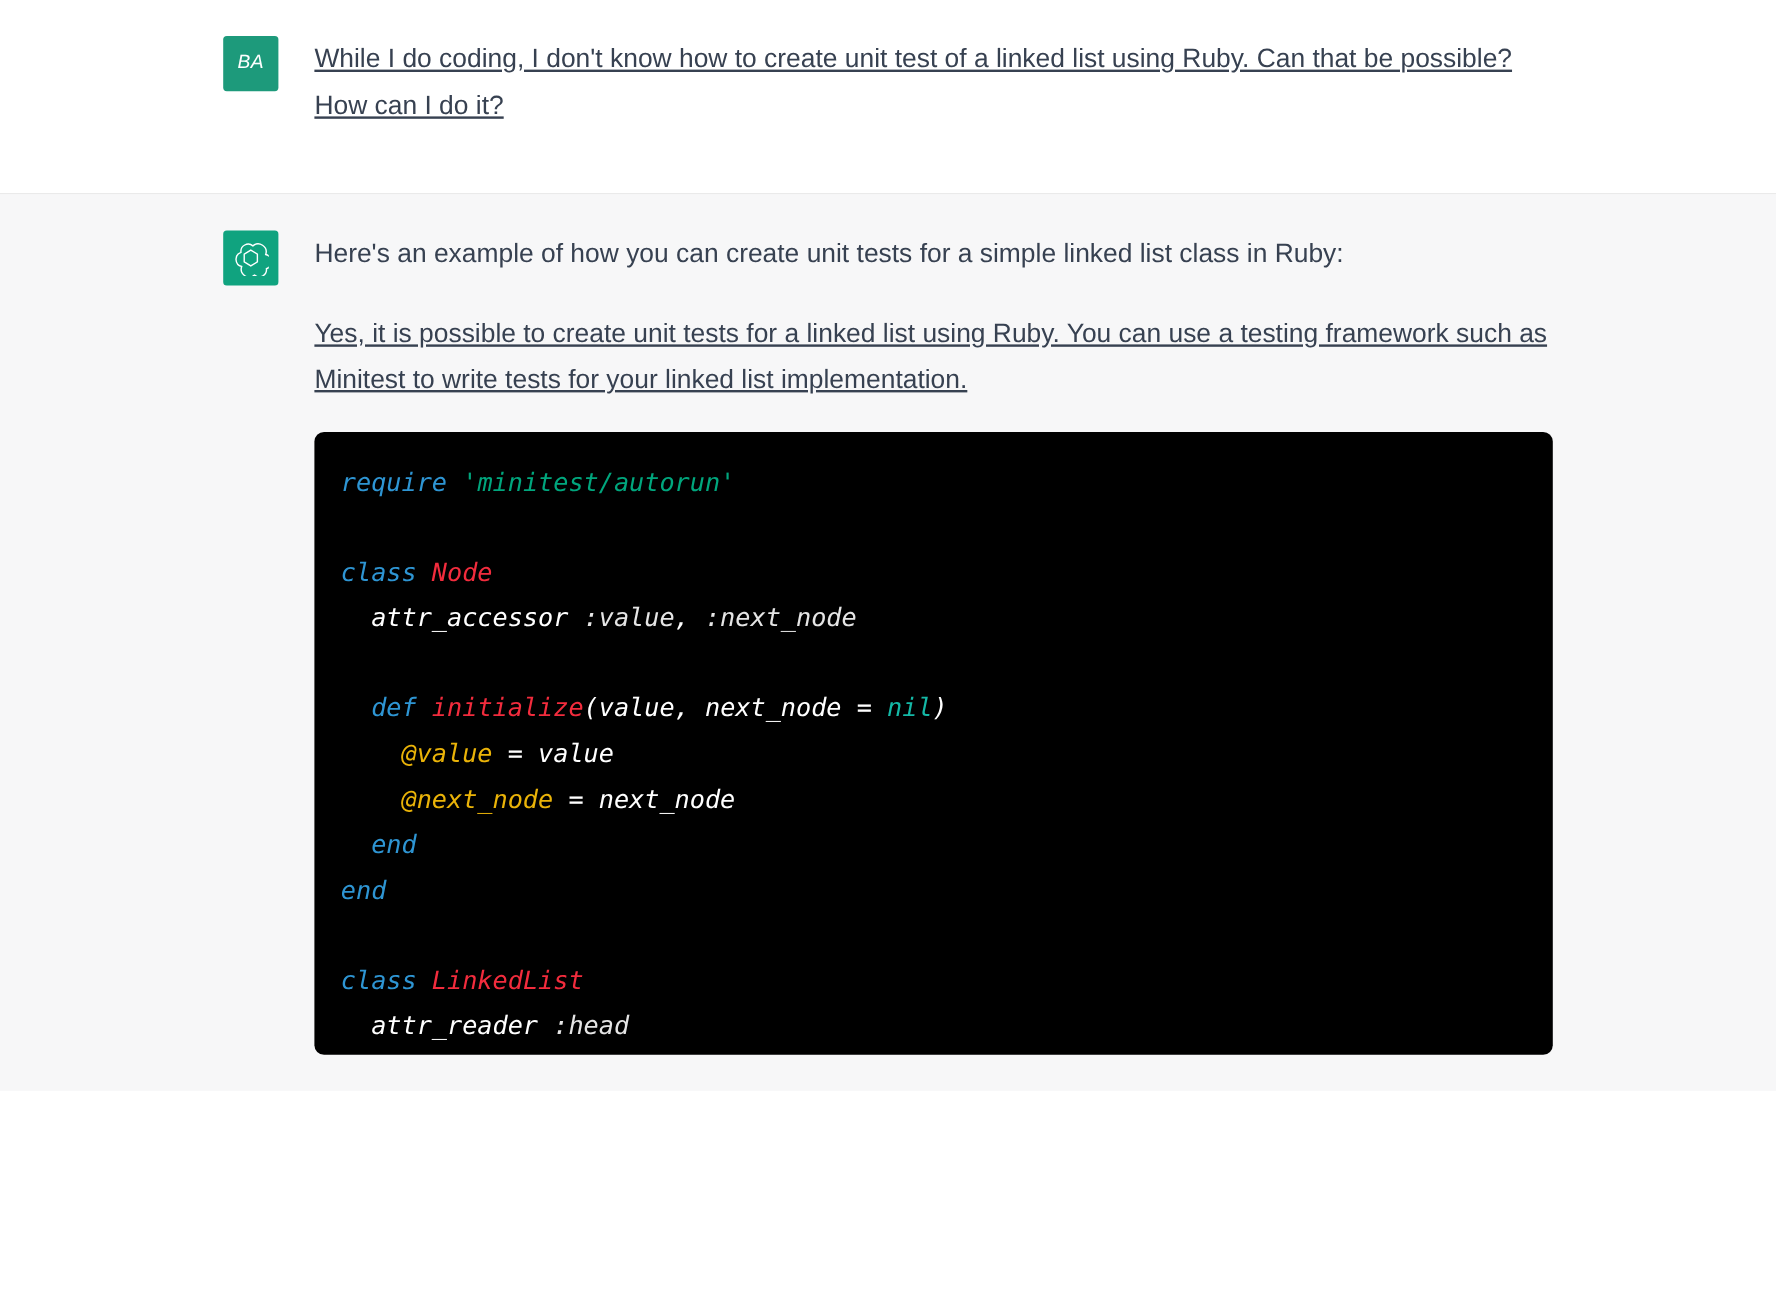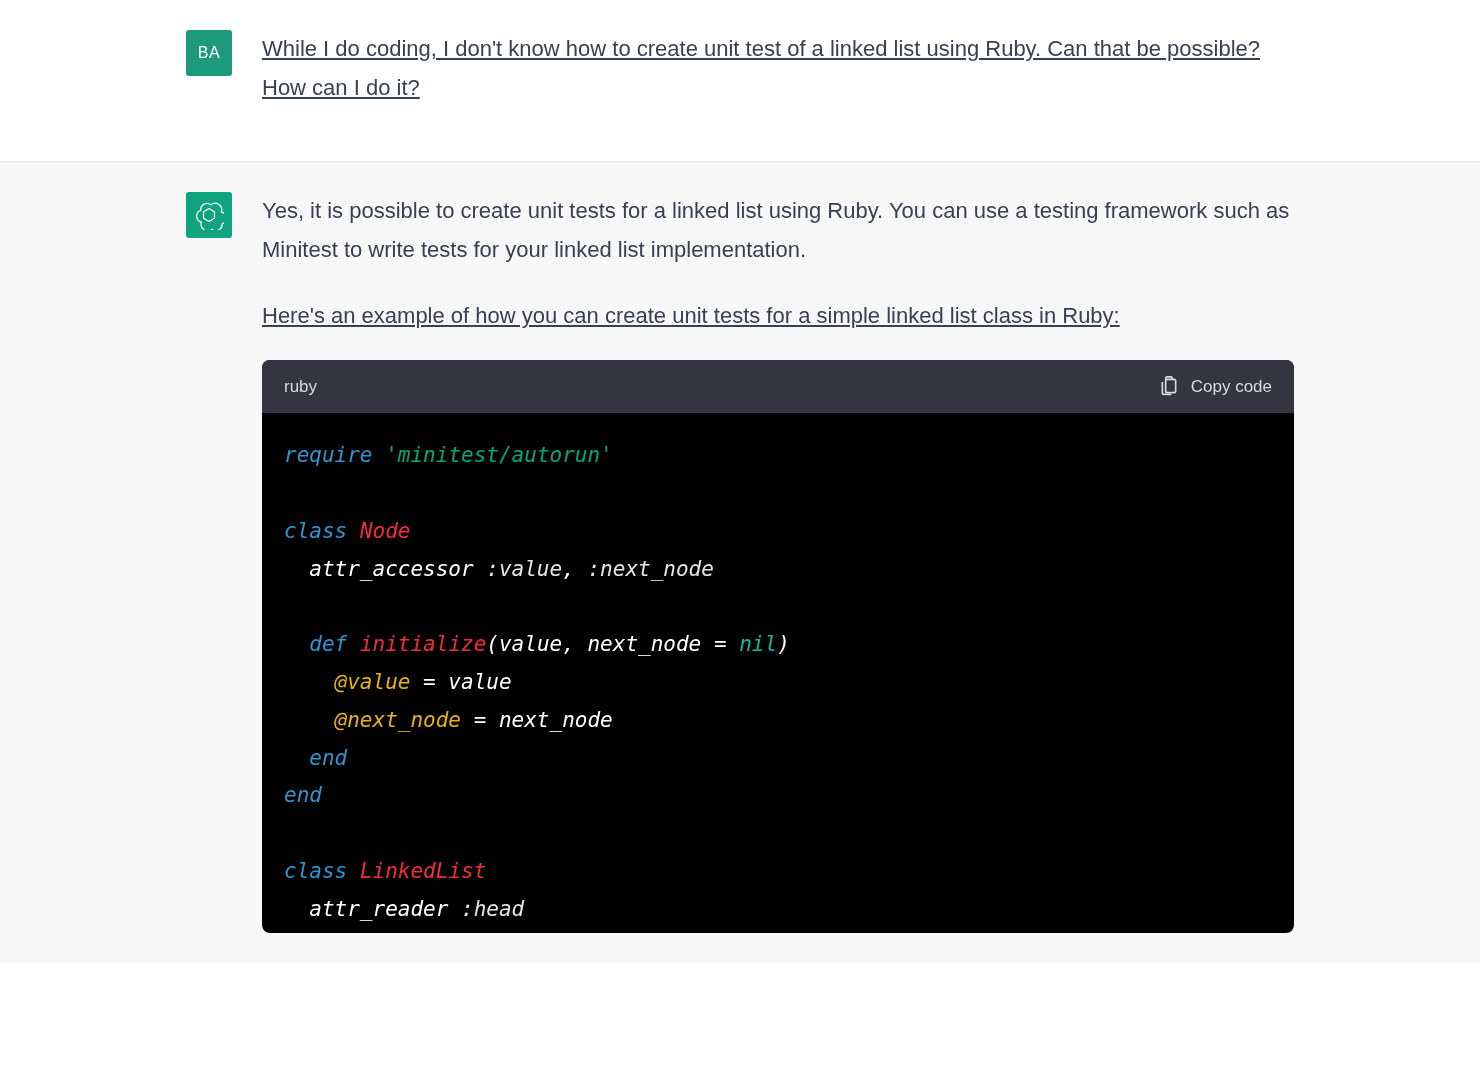--- a/index.html
+++ b/index.html
@@ -30,21 +30,21 @@
     height: 46px;
     border-radius: 3px;
     flex-shrink: 0;
     display: flex;
     align-items: center;
     justify-content: center;
     font-size: 16px;
     font-weight: 500;
     color: #fff;
   }
-  .user-avatar { background: #1d9a7b; letter-spacing: 0.5px; }
+  .user-avatar { background: #1d9a7b; letter-spacing: 0.5px; font-style: italic; }
   .assistant-avatar { background: #10a37f; }
   .assistant-avatar svg { width: 30px; height: 30px; }
   .content {
     flex: 1;
     font-size: 22px;
     line-height: 1.75;
     color: #374151;
   }
   .content p { margin-bottom: 28px; }
   .content p:last-of-type { margin-bottom: 24px; text-decoration: underline; }
@@ -104,35 +104,24 @@
 
 <div class="message-row assistant-row">
   <div class="message-inner">
     <div class="avatar assistant-avatar">
       <svg viewBox="0 0 41 41" fill="none" stroke="#fff" stroke-width="1.6">
         <path d="M37.5 16.5c1.3-3.9-0.2-8.2-3.6-10.5-3.4-2.3-7.9-2-11 0.7-2.6-2.2-6.3-2.6-9.3-1-3 1.6-4.7 4.9-4.3 8.3-3.5 1.3-5.8 4.7-5.6 8.4 0.2 3.7 2.8 6.9 6.4 7.8-1.3 3.9 0.2 8.2 3.6 10.5 3.4 2.3 7.9 2 11-0.7 2.6 2.2 6.3 2.6 9.3 1 3-1.6 4.7-4.9 4.3-8.3 3.5-1.3 5.8-4.7 5.6-8.4-0.2-3.7-2.8-6.9-6.4-7.8z"></path>
         <path d="M20.5 11.5 L28 16 L28 25 L20.5 29.5 L13 25 L13 16 Z"></path>
       </svg>
     </div>
     <div class="content">
+      <p>Here's an example of how you can create unit tests for a simple linked list class in Ruby:</p>
       <p>Yes, it is possible to create unit tests for a linked list using Ruby. You can use a testing framework such as Minitest to write tests for your linked list implementation.</p>
-      <p>Here's an example of how you can create unit tests for a simple linked list class in Ruby:</p>
 
       <div class="code-block">
-        <div class="code-header">
-          <span>ruby</span>
-          <div class="copy-group">
-            <svg viewBox="0 0 24 24" fill="none" stroke="currentColor" stroke-width="2" stroke-linecap="round" stroke-linejoin="round">
-              <rect x="8" y="4" width="12" height="16" rx="2"></rect>
-              <path d="M16 4V3a2 2 0 0 0-2-2h-4a2 2 0 0 0-2 2v1"></path>
-              <path d="M4 8v12a2 2 0 0 0 2 2h8"></path>
-            </svg>
-            <span>Copy code</span>
-          </div>
-        </div>
         <div class="code-body" id="code-body"><span class="tok-kw">require</span>&nbsp;<span class="tok-str">'minitest/autorun'</span>
 
 <span class="tok-kw">class</span>&nbsp;<span class="tok-fn">Node</span>
 &nbsp;&nbsp;attr_accessor&nbsp;<span class="tok-sym">:value</span>,&nbsp;<span class="tok-sym">:next_node</span>
 
 &nbsp;&nbsp;<span class="tok-kw">def</span>&nbsp;<span class="tok-fn">initialize</span>(value,&nbsp;next_node&nbsp;=&nbsp;<span class="tok-nil">nil</span>)
 &nbsp;&nbsp;&nbsp;&nbsp;<span class="tok-ivar">@value</span>&nbsp;=&nbsp;value
 &nbsp;&nbsp;&nbsp;&nbsp;<span class="tok-ivar">@next_node</span>&nbsp;=&nbsp;next_node
 &nbsp;&nbsp;<span class="tok-kw">end</span>
 <span class="tok-kw">end</span>

